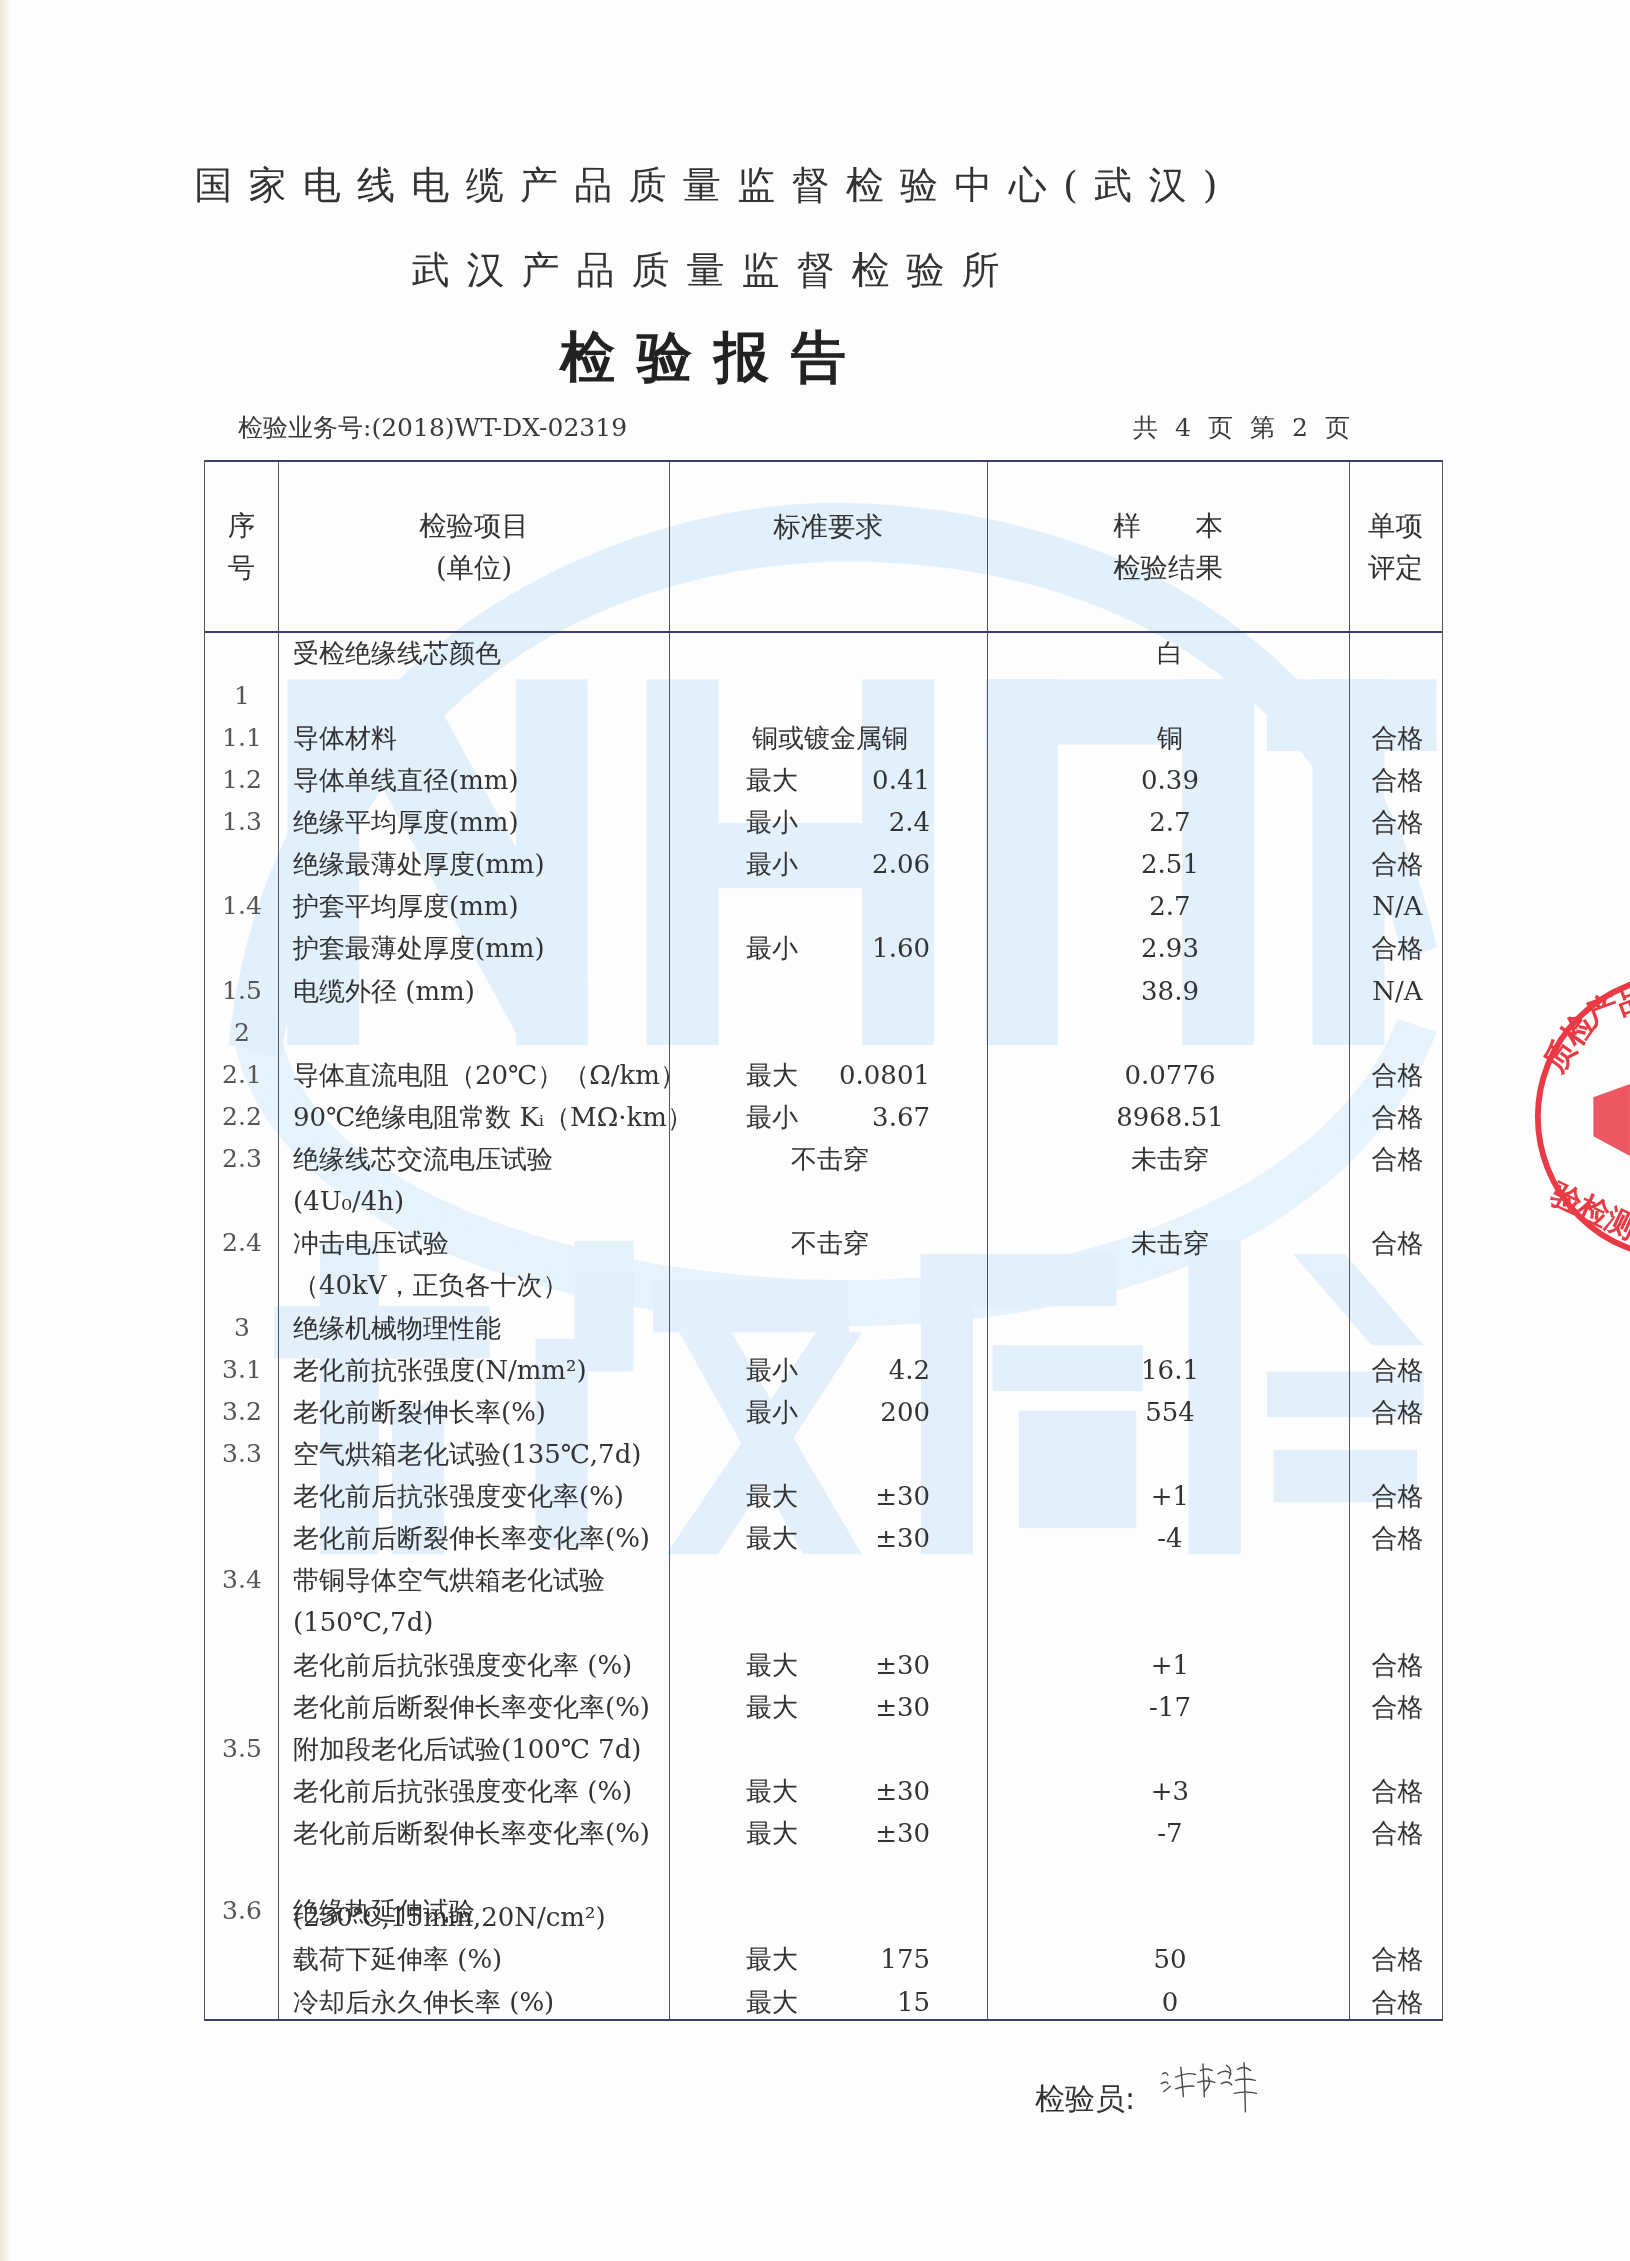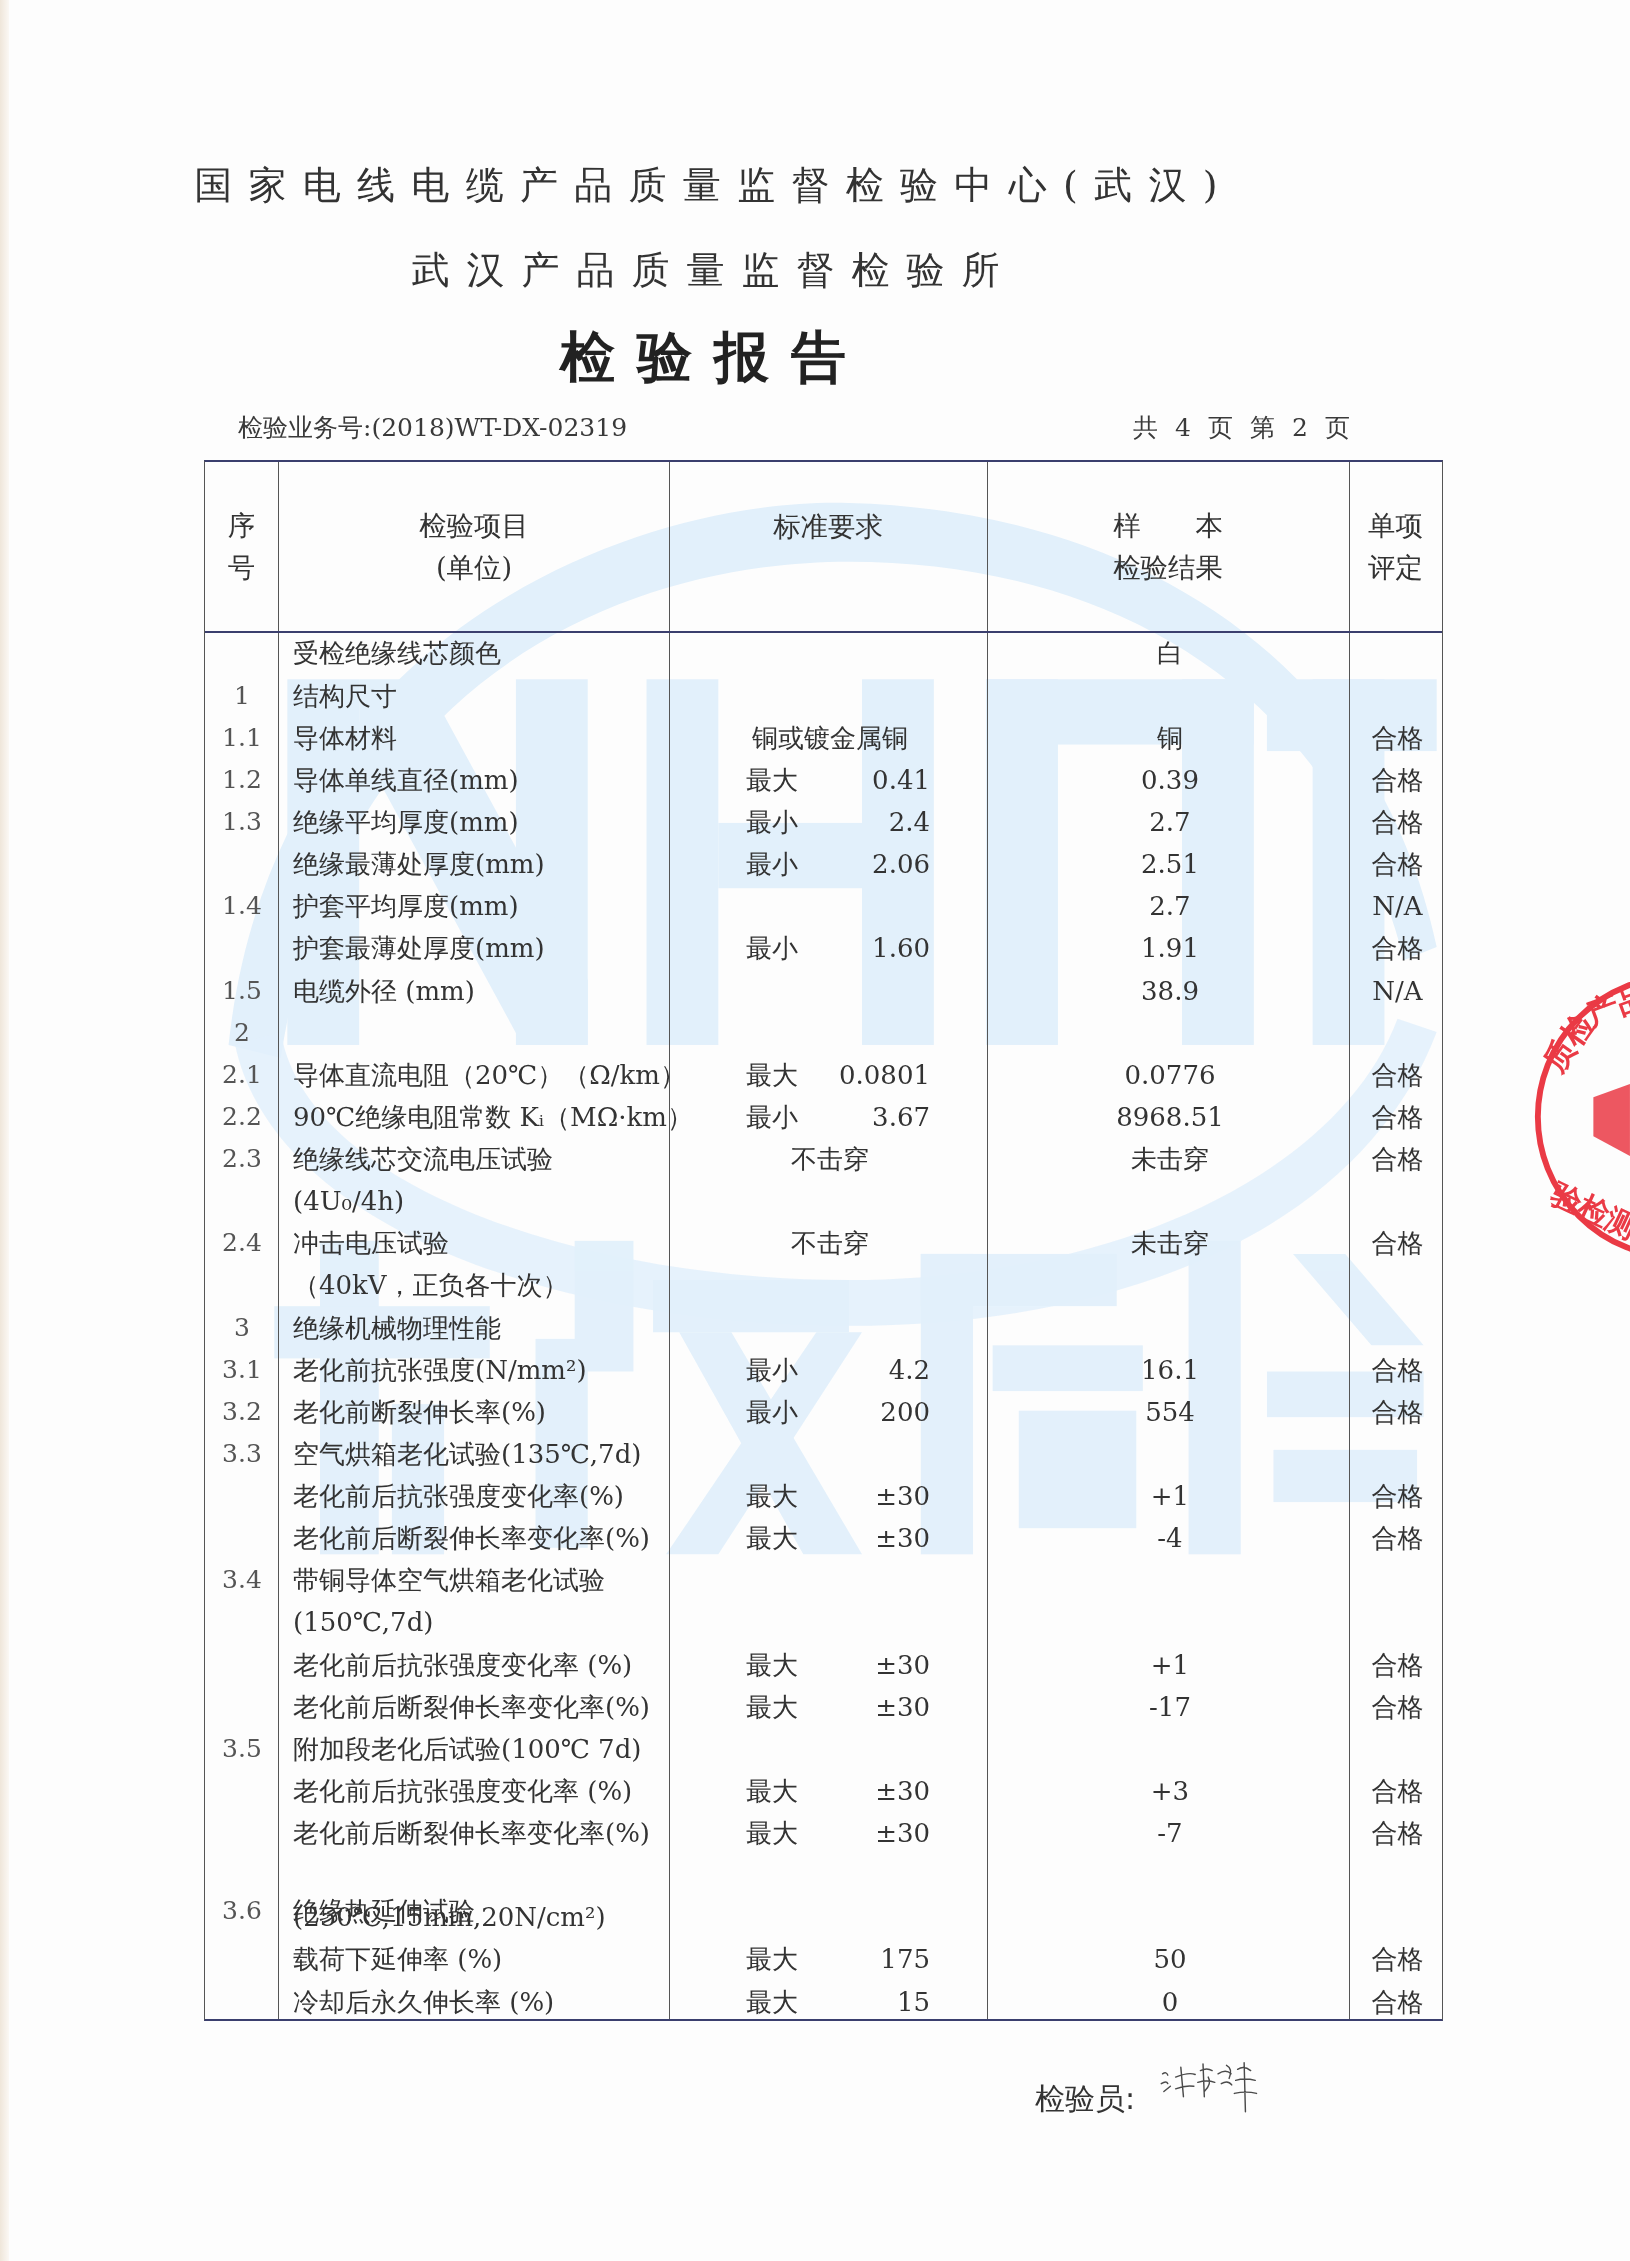--- a/index.html
+++ b/index.html
@@ -135,21 +135,20 @@
 
   <div id="rows">
       <div class="row" style="top: 170px;">
         <span class="c-no"></span>
         <span class="c-item">受检绝缘线芯颜色</span>
         <span class="c-res">白</span>
         <span class="c-eval"></span>
       </div>
       <div class="row" style="top: 213px;">
         <span class="c-no">1</span>
-        <span class="c-item">结构尺寸</span>
         <span class="c-res"></span>
         <span class="c-eval"></span>
       </div>
       <div class="row" style="top: 255px;">
         <span class="c-no">1.1</span>
         <span class="c-item">导体材料</span>
         <span class="c-std">铜或镀金属铜</span>
         <span class="c-res">铜</span>
         <span class="c-eval">合格</span>
       </div>
@@ -181,21 +180,21 @@
         <span class="c-no">1.4</span>
         <span class="c-item">护套平均厚度(mm)</span>
         <span class="c-res">2.7</span>
         <span class="c-eval">N/A</span>
       </div>
       <div class="row" style="top: 465px;">
         <span class="c-no"></span>
         <span class="c-item">护套最薄处厚度(mm)</span>
         <span class="c-std-lim">最小</span>
         <span class="c-std-val">1.60</span>
-        <span class="c-res">1.91</span>
+        <span class="c-res">2.93</span>
         <span class="c-eval">合格</span>
       </div>
       <div class="row" style="top: 508px;">
         <span class="c-no">1.5</span>
         <span class="c-item">电缆外径 (mm)</span>
         <span class="c-res">38.9</span>
         <span class="c-eval">N/A</span>
       </div>
       <div class="row" style="top: 550px;">
         <span class="c-no">2</span>

